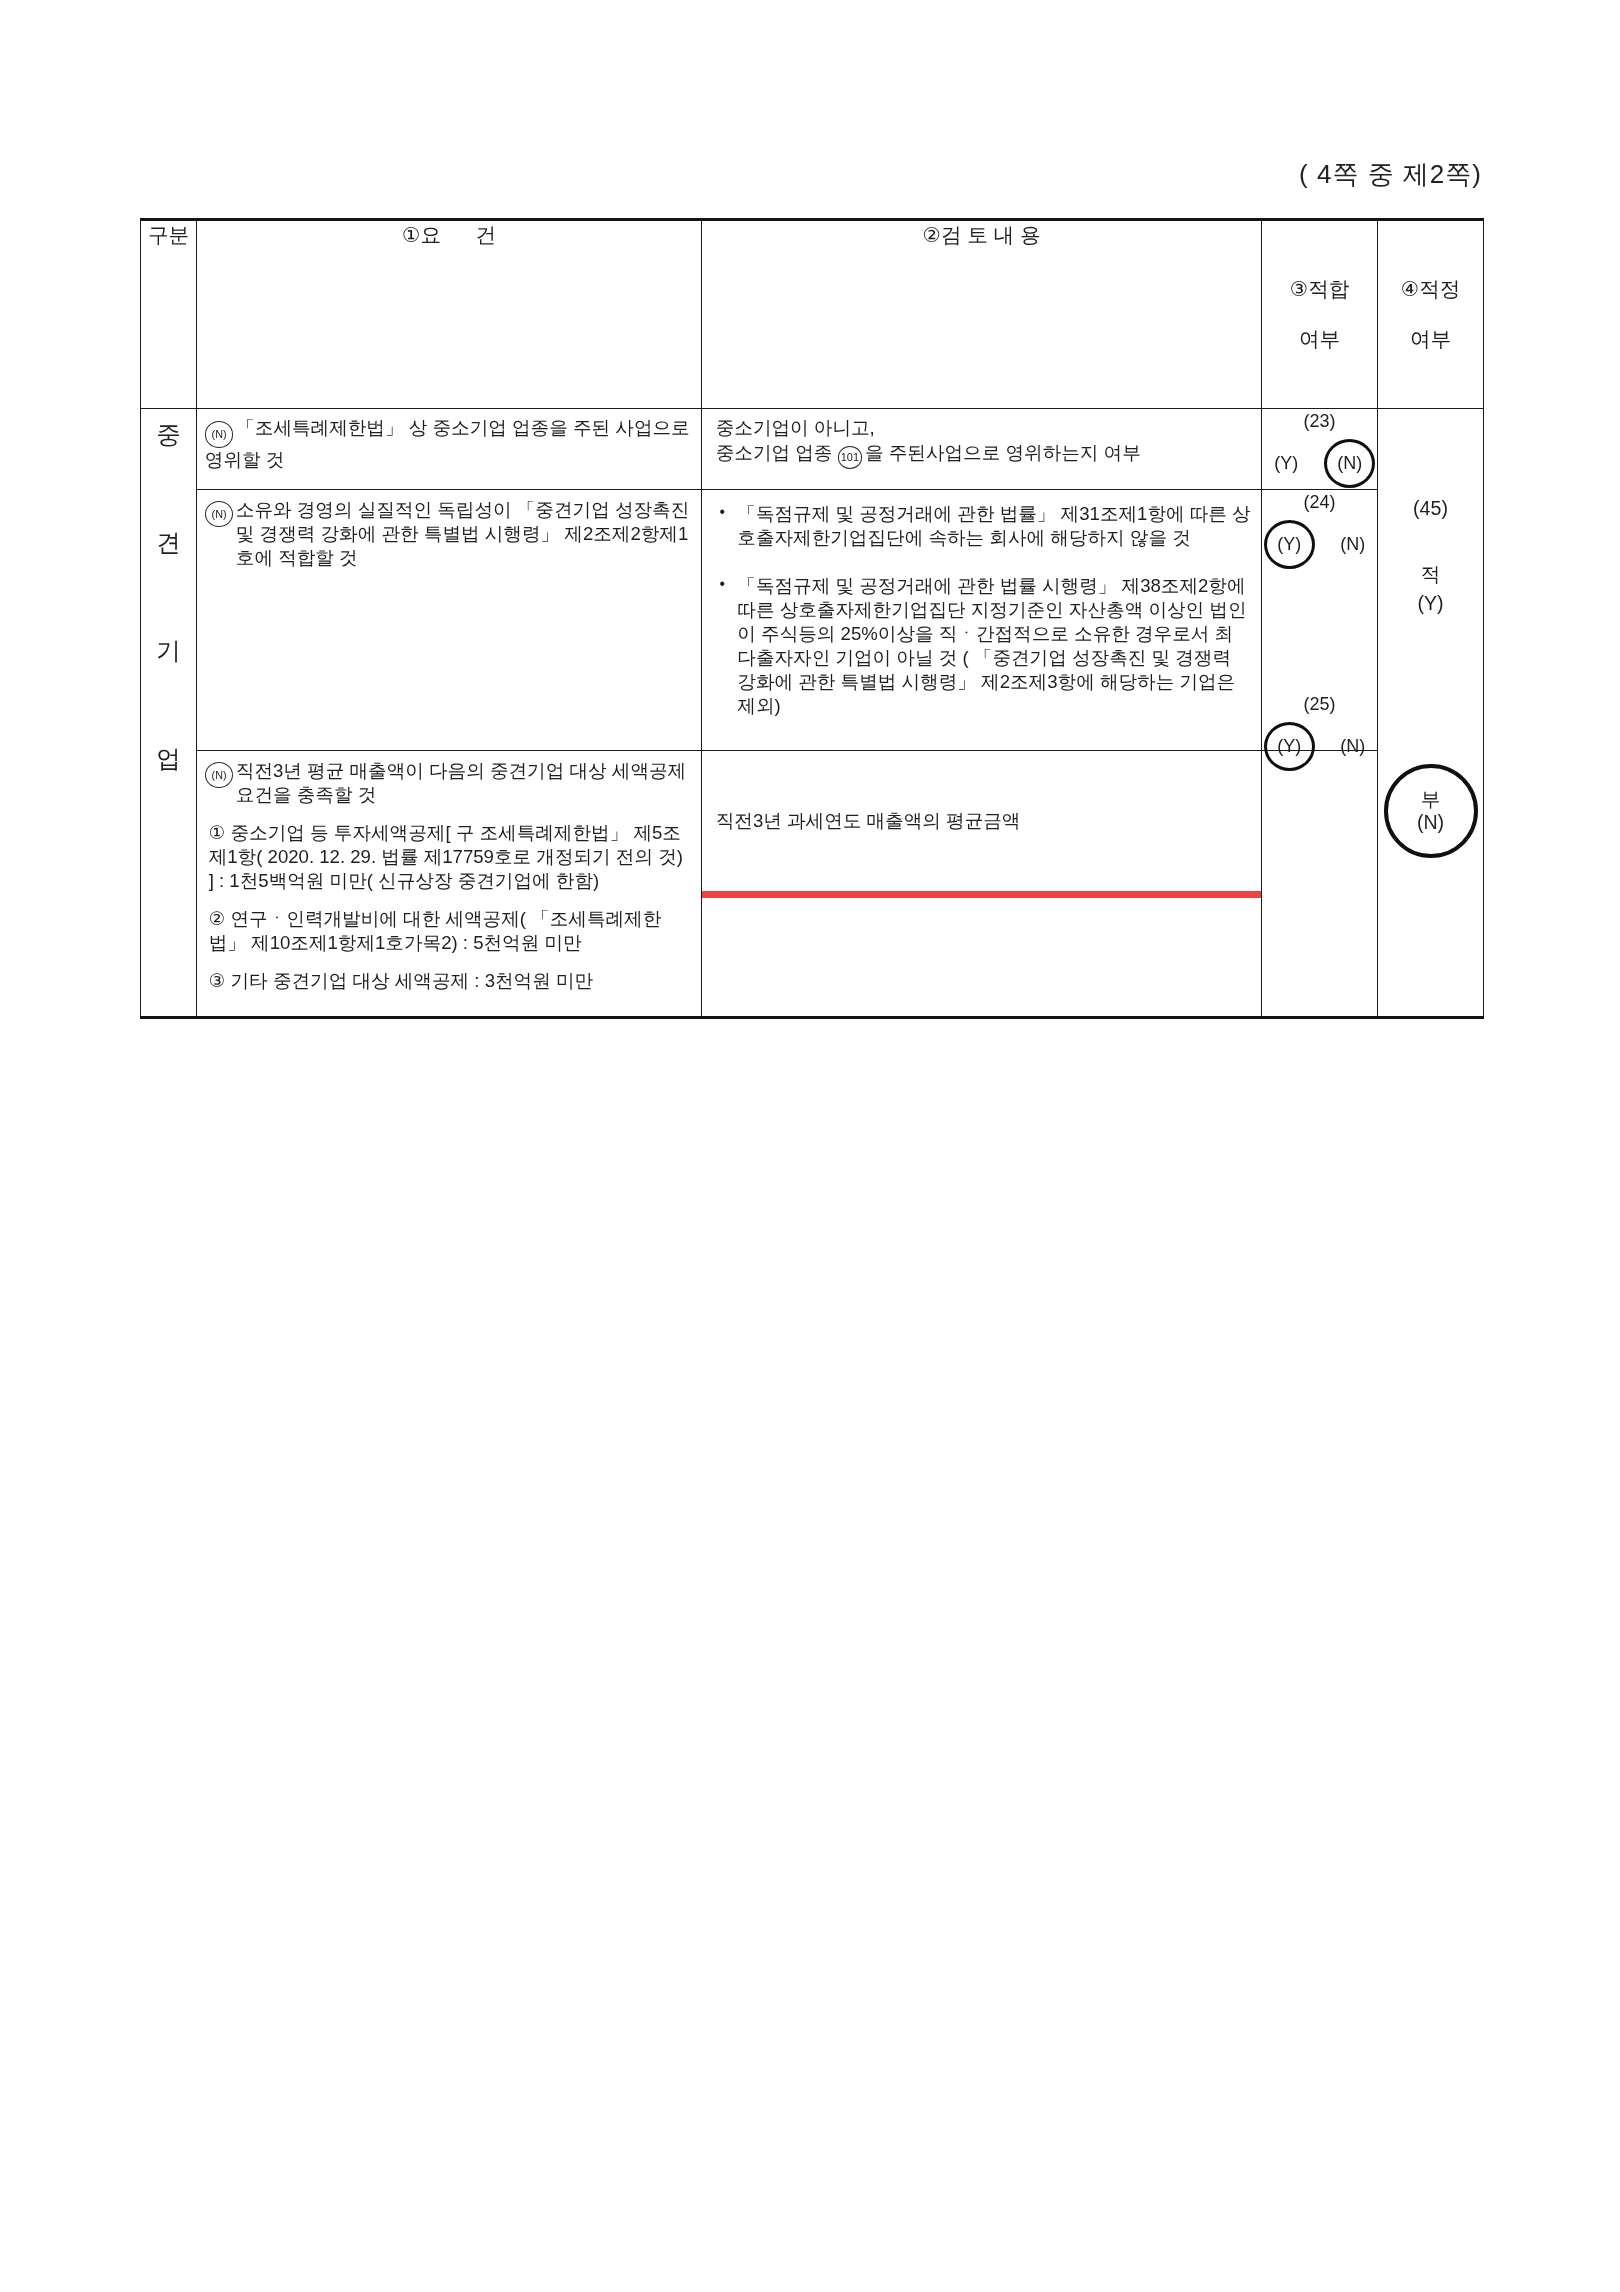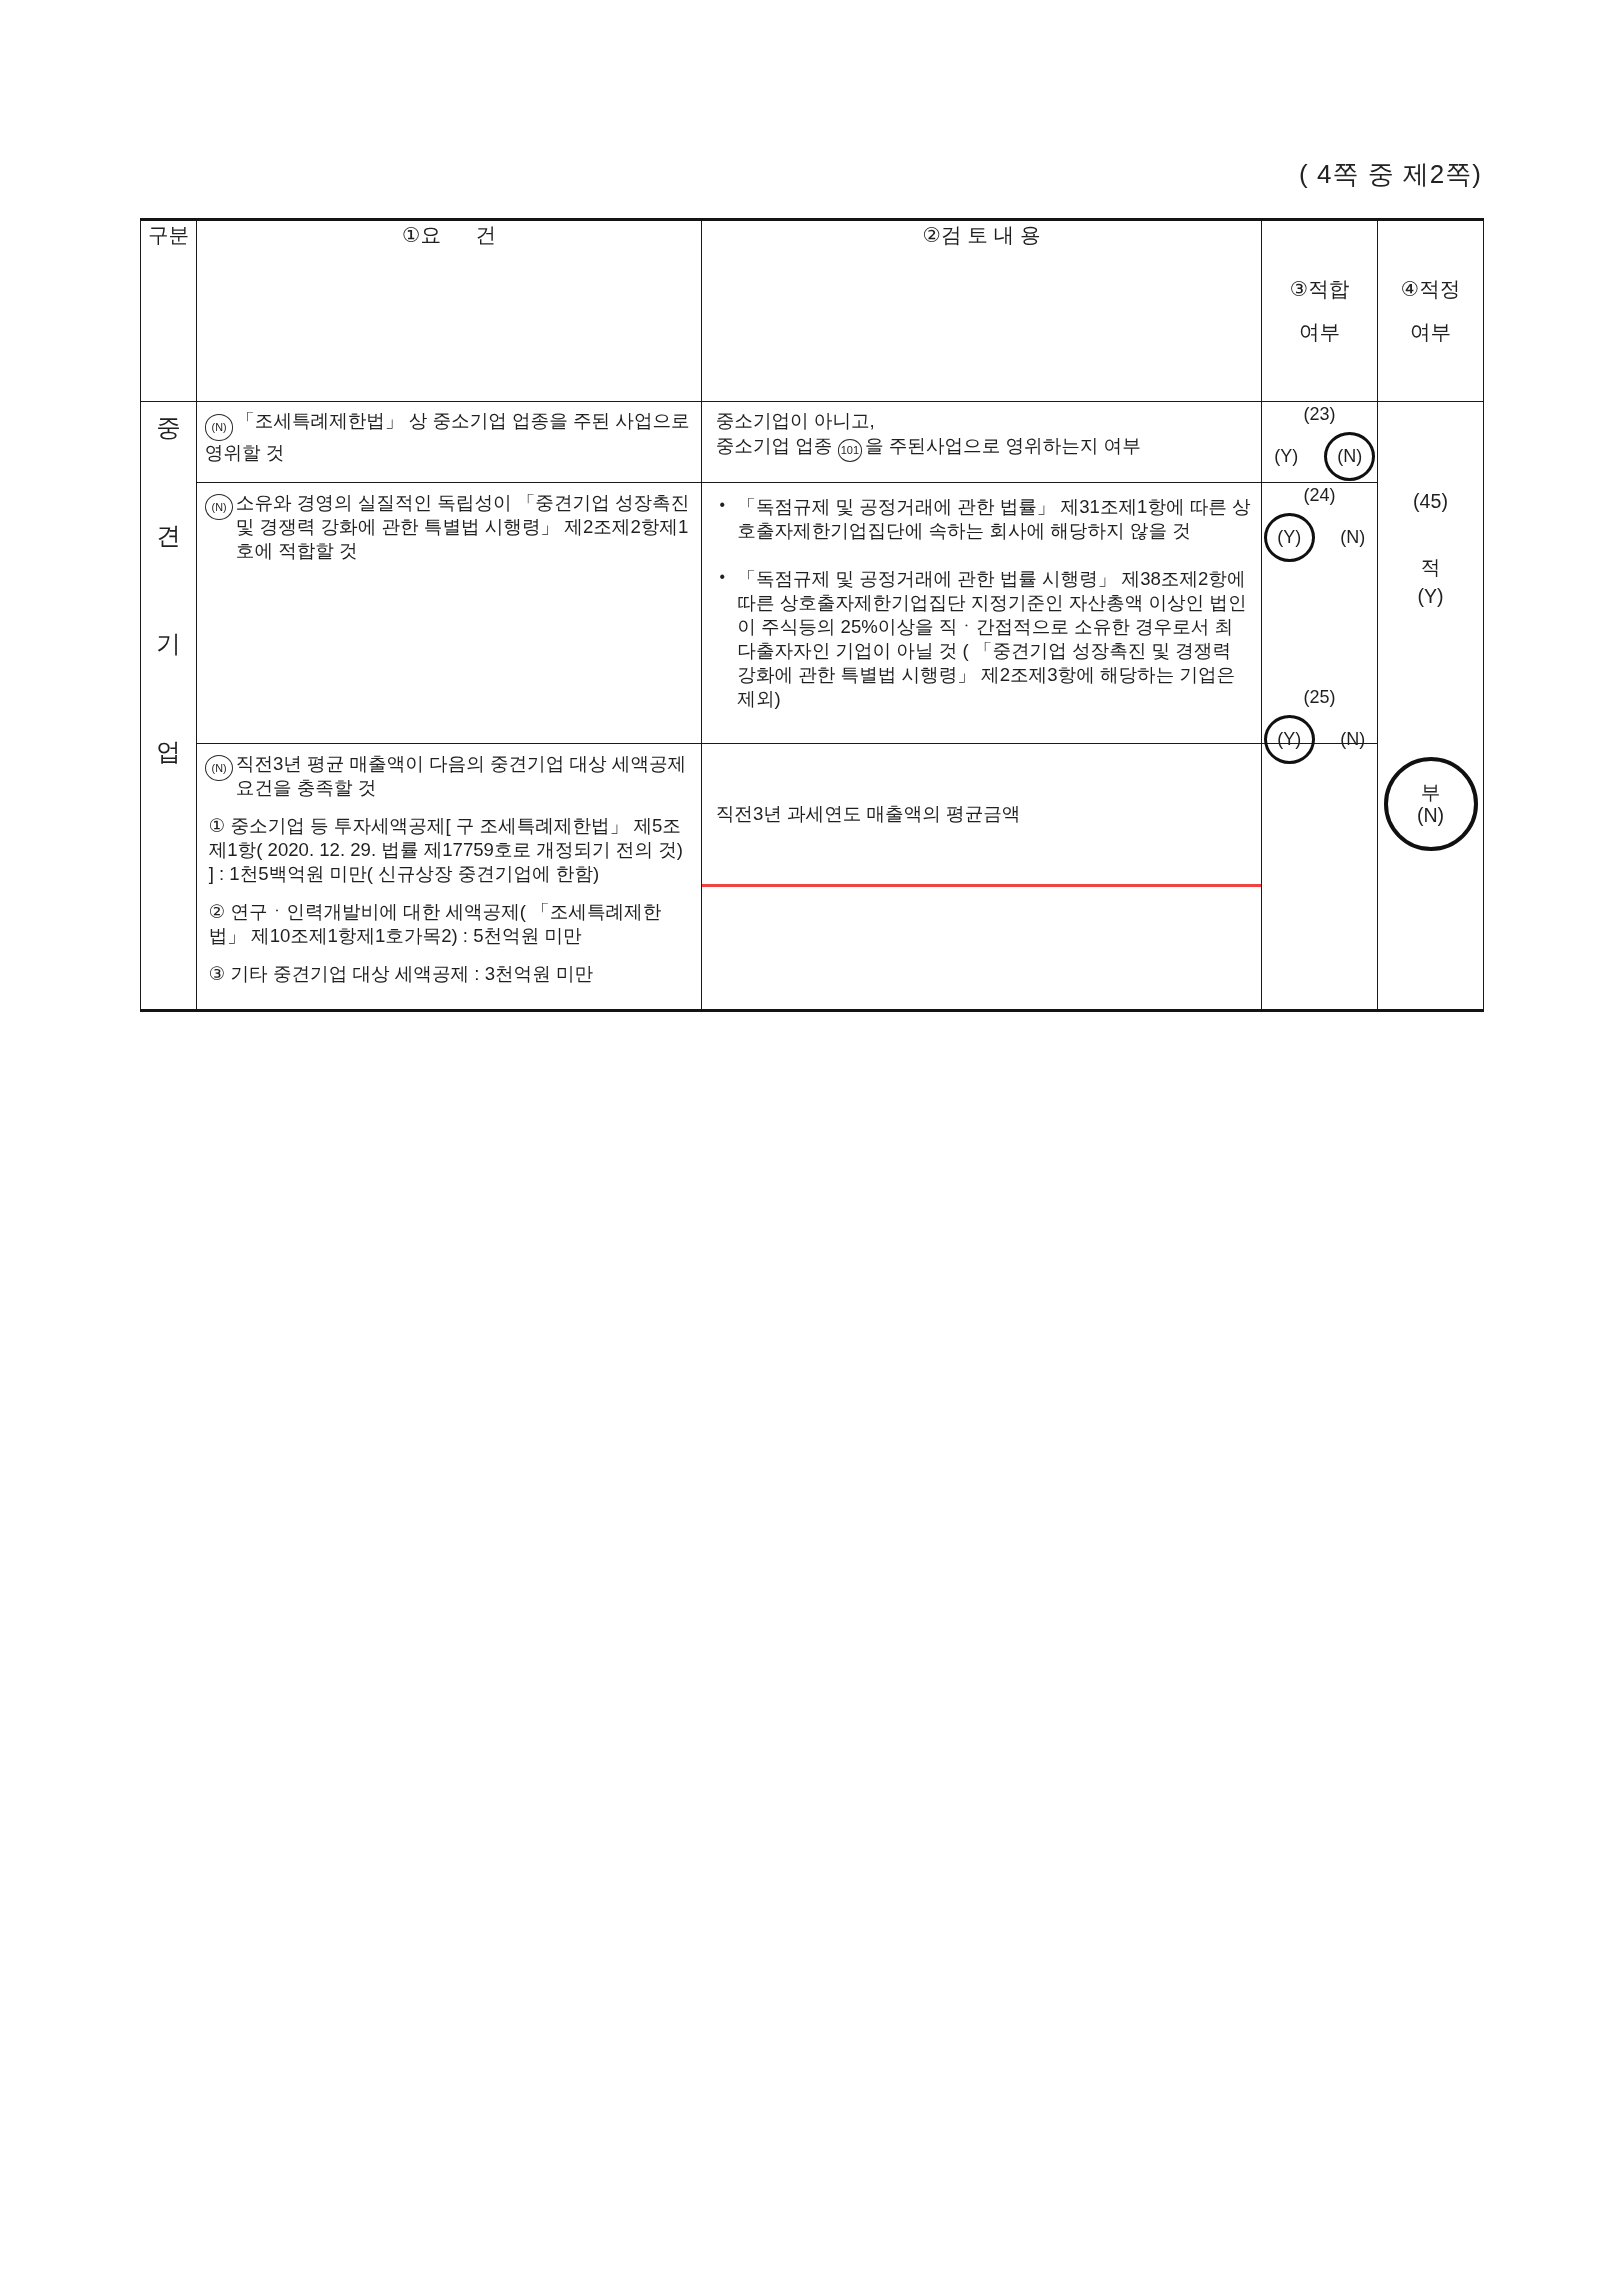--- a/index.html
+++ b/index.html
@@ -18,21 +18,21 @@
     border-collapse:collapse;table-layout:fixed;
     border-top:3.9px solid #141414;border-bottom:3.9px solid #141414;
     border-left:1px solid #1a1a1a;border-right:1px solid #1a1a1a;
     font-size:18.6px;line-height:1.3;color:#1f1f1f;
   }
   table.main th, table.main td{
     border:1px solid #1a1a1a;font-weight:normal;vertical-align:top;
     overflow:visible;
   }
   th.hdr{vertical-align:middle;text-align:center;font-size:20.6px;white-space:pre;margin-top:20px;}
-  .hdr-two{display:flex;flex-direction:column;align-items:center;gap:17px;}
+  .hdr-two{display:flex;flex-direction:column;align-items:center;gap:24px;}
   .cat-cell{vertical-align:middle;}
   .cat-letters{display:flex;flex-direction:column;align-items:center;gap:76px;font-size:24.5px;padding:9.8px 0 17.6px 0;}
   .req-cell{padding:7.8px 9.8px 7.8px 7.8px;}
   .rev-cell{padding:7.8px 9.8px 7.8px 13.7px;}
   .cnum{
     display:inline-flex;align-items:center;justify-content:center;
     width:26.5px;height:24.5px;border:1.5px solid #2a2a2a;border-radius:50%;
     font-size:10.8px;letter-spacing:0;flex:0 0 auto;vertical-align:-3.9px;margin-right:2.9px;
   }
   .cnum.small{width:22.5px;height:20.6px;font-size:11px;vertical-align:-2.9px;}
@@ -51,21 +51,21 @@
   .adq-code{margin-top:86px;}
   .adq-pass-label{margin-top:41px;}
   .adq-pass-mark{margin-top:3.9px;}
   .adq-fail{
     margin-top:147px;width:86px;height:86px;border:4.4px solid #101010;border-radius:50%;
     display:flex;flex-direction:column;align-items:center;justify-content:center;gap:0;line-height:1.15;
   }
   .r3-review{padding:0;}
   .r3-title{
     height:140px;display:flex;align-items:center;padding-left:13.7px;
-    border-bottom:3px solid #ef4444;
+    border-bottom:7px solid #ef4444;
   }
   table.sub{width:100%;border-collapse:collapse;table-layout:fixed;font-size:18.6px;}
   table.sub td{border:1px solid #1a1a1a;}
   table.sub tr td:first-child{border-left:none;}
   table.sub tr td:last-child{border-right:none;}
   table.sub tr:first-child td{border-top:none;}
   table.sub tr:last-child td{border-bottom:none;}
   .sub-hd{height:58px;text-align:center;vertical-align:middle;white-space:pre;}
   .sub-val{height:66px;text-align:right;vertical-align:middle;padding-right:9.8px;}
 </style>

